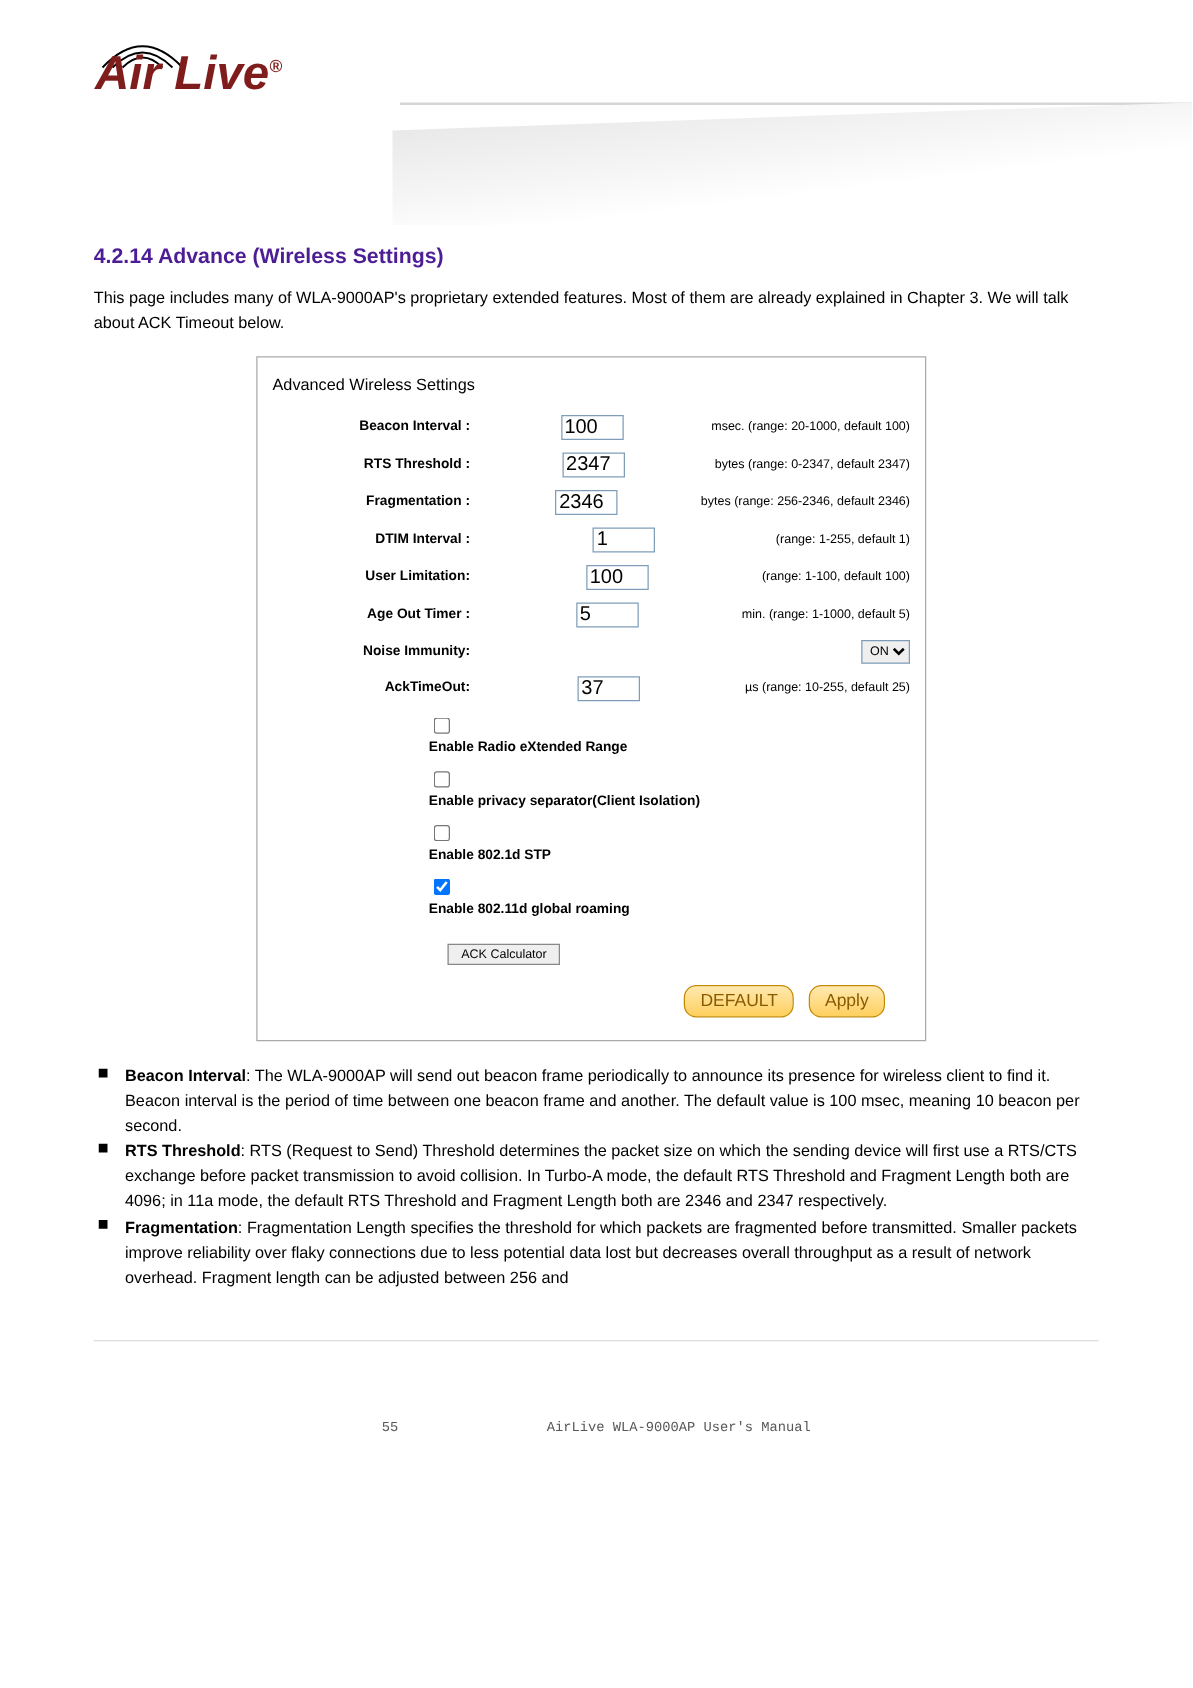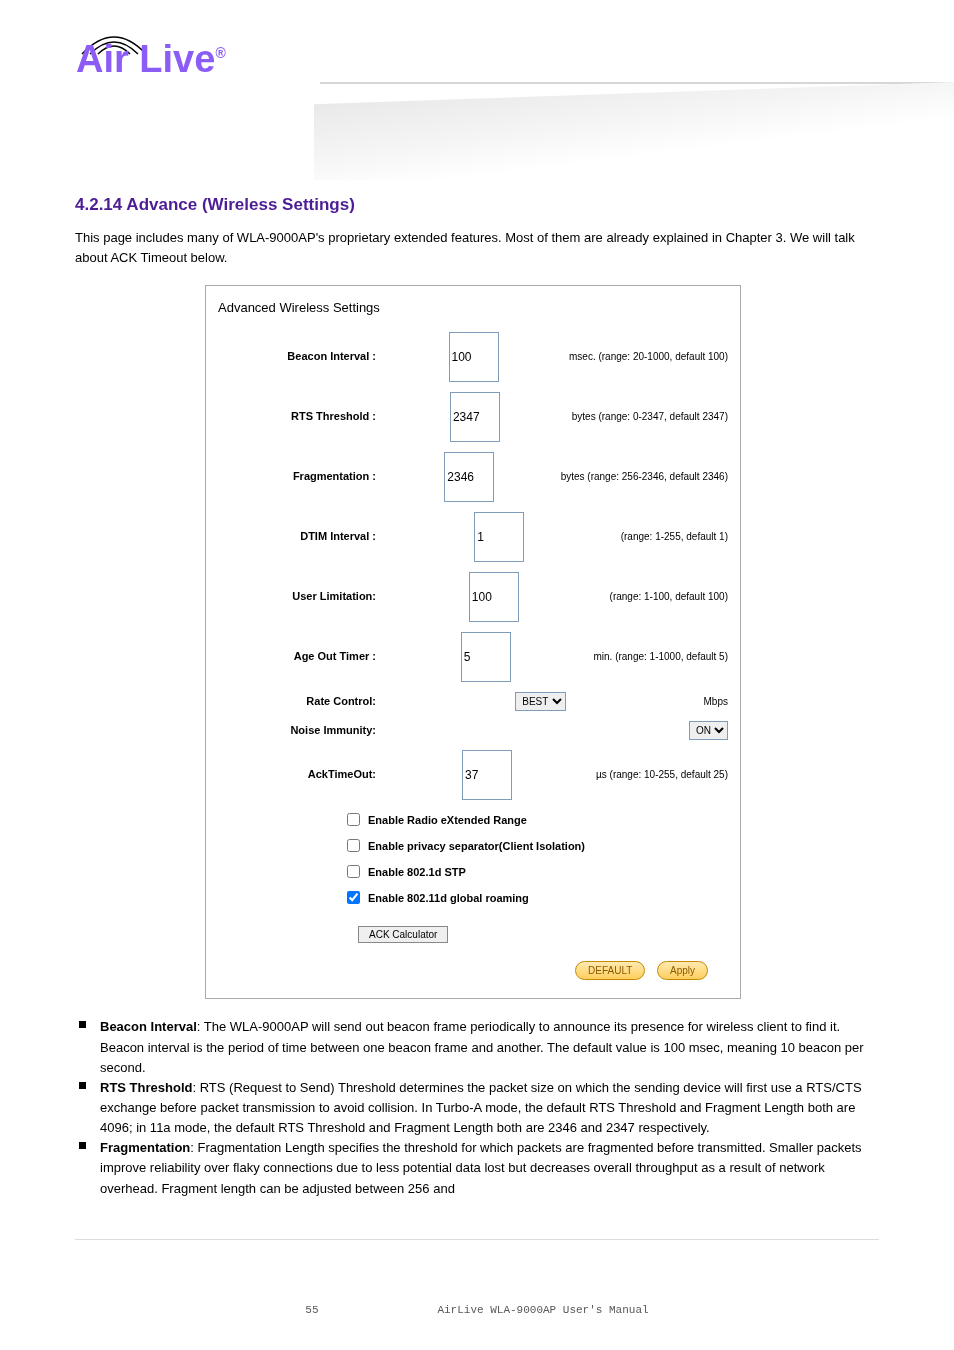--- a/index.html
+++ b/index.html
@@ -13,21 +13,22 @@
     position: relative;
     height: 180px;
     overflow: hidden;
   }
   .logo {
     position: absolute;
     left: 76px;
     top: 38px;
     font-size: 38px;
     font-weight: bold;
-    color: #8b5cf6;
+    font-style: italic;
+    color: #7f1d1d;
   }
   .logo-reg {
     font-size: 14px;
     vertical-align: super;
   }
   .logo-wifi {
     position: absolute;
     left: 78px;
     top: 30px;
   }
@@ -88,39 +89,40 @@
   .field-label {
     width: 158px;
     text-align: right;
     font-size: 11px;
     font-weight: bold;
     padding-right: 6px;
   }
   .field-input {
     width: 44px;
     height: 16px;
-    font-size: 12px;
+    font-size: 16px;
     border: 1px solid #7f9db9;
-    padding: 16px 2px;
+    padding: 1px 2px;
   }
   .field-select {
     font-size: 10px;
     border: 1px solid #7f9db9;
     height: 19px;
     padding-left: 2px;
   }
   .hint {
     font-size: 10px;
     margin-left: 4px;
   }
   .cb-row {
     display: flex;
-    align-items: flex-end;
+    align-items: flex-start;
     margin: 7px 0;
     padding-left: 125px;
+    flex-direction: column;
   }
   .cb {
     width: 13px; height: 13px;
     margin-right: 8px;
   }
   .cb-label { font-size: 11px; font-weight: bold; }
   .ack-btn {
     display: inline-block;
     font-size: 10px;
     border: 1px solid #888;
@@ -131,21 +133,21 @@
   .btn-row {
     text-align: right;
     margin-top: 16px;
     padding-right: 20px;
   }
   .pill-btn {
     display: inline-block;
     border: 1px solid #c48a00;
     border-radius: 10px;
     background: linear-gradient(#ffe9b0, #ffcf5e);
-    font-size: 10px;
+    font-size: 14px;
     padding: 1px 12px;
     color: #8a5a00;
     margin-left: 8px;
   }
   .bullet-item {
     display: flex;
     margin: 0 0;
   }
   .bullet-sq {
     width: 7px; height: 7px;
@@ -224,25 +226,20 @@
       <input class="field-input" value="100" style="">
       <span class="hint"><span>(range: 1-100, default 100)</span></span>
     </div>
 
     <div class="field-row">
       <div class="field-label">Age Out Timer :</div>
       <input class="field-input" value="5" style="">
       <span class="hint"><span>min.</span> <span>(range: 1-1000, default 5)</span></span>
     </div>
 
-    <div class="field-row">
-      <div class="field-label">Rate Control:</div>
-      <select class="field-select"><option>BEST</option></select>
-      <span class="hint">Mbps</span>
-    </div>
 
     <div class="field-row">
       <div class="field-label">Noise Immunity:</div>
       <select class="field-select"><option>ON</option></select>
     </div>
 
     <div class="field-row">
       <div class="field-label">AckTimeOut:</div>
       <input class="field-input" value="37" style="">
       <span class="hint"><span>µs</span> <span>(range: 10-255, default 25)</span></span>

